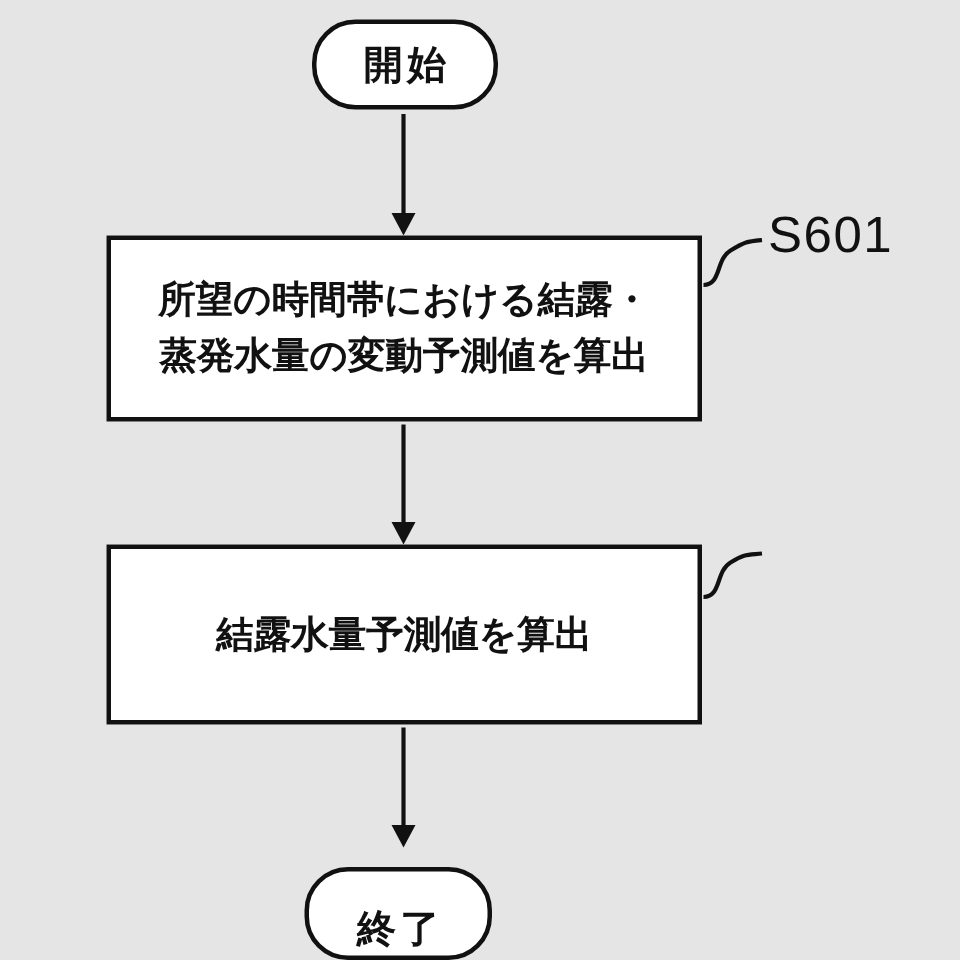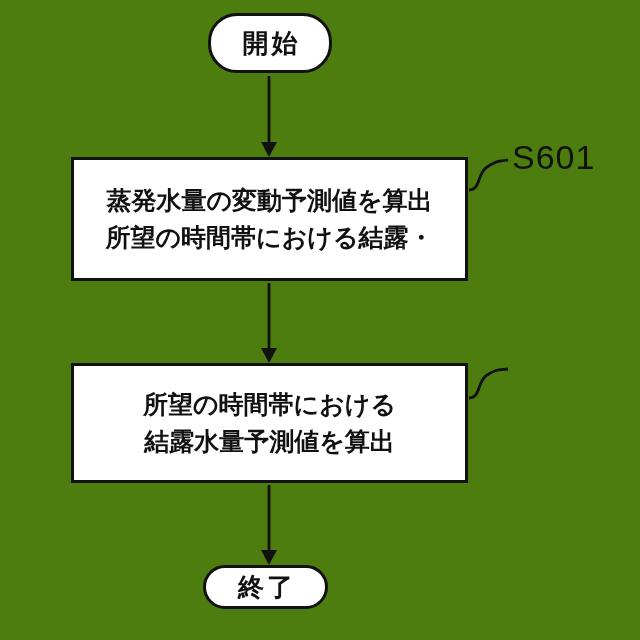--- a/index.html
+++ b/index.html
@@ -1,40 +1,40 @@
 <!DOCTYPE html>
 <html><head>
 <meta charset="utf-8">
 <style>
   * { margin: 0; padding: 0; box-sizing: border-box; }
   html, body { background: #ffffff; }
   .canvas {
     position: relative;
     width: 640px;
     height: 640px;
-    background: #4d7c0f;
+    background: #e5e5e5;
     font-family: "Liberation Sans", sans-serif;
     color: #111111;
     overflow: hidden;
   }
   .terminal {
     position: absolute;
     border: 3px solid #111111;
     border-radius: 29px;
     background: #ffffff;
     display: flex;
     align-items: center;
     justify-content: center;
     font-size: 26px;
     font-weight: 600;
     letter-spacing: 3px;
   }
   .terminal .t-label { padding-left: 3px; }
   #start-node { left: 208px; top: 13px;  width: 124px; height: 60px; }
-  #end-node   { left: 203px; top: 565px; width: 125px; height: 44px; }
+  #end-node   { left: 203px; top: 578px; width: 125px; height: 62px; align-items: flex-end; }
   .process {
     position: absolute;
     left: 71px;
     width: 397px;
     border: 3px solid #111111;
     background: #ffffff;
     display: flex;
     flex-direction: column;
     align-items: center;
     justify-content: center;
@@ -90,27 +90,26 @@
     <path d="M 469 190 C 481 190 477 173 487 167 S 498 161 508 160"></path>
 
     <path d="M 469 398 C 481 398 477 381 487 375 S 498 370 508 369"></path>
   </svg>
 
   <div class="terminal" id="start-node">
     <span class="t-label">開始</span>
   </div>
 
   <div class="process" id="process-s601">
+    <span>所望の時間帯における結露・</span>
     <span>蒸発水量の変動予測値を算出</span>
-    <span>所望の時間帯における結露・</span>
   </div>
   <div class="step-label" id="step-label-s601">S601</div>
 
   <div class="process" id="process-s603">
-    <span>所望の時間帯における</span>
     <span>結露水量予測値を算出</span>
   </div>
 
   <div class="terminal" id="end-node">
     <span class="t-label">終了</span>
   </div>
 
 </div>
 
 </body></html>

